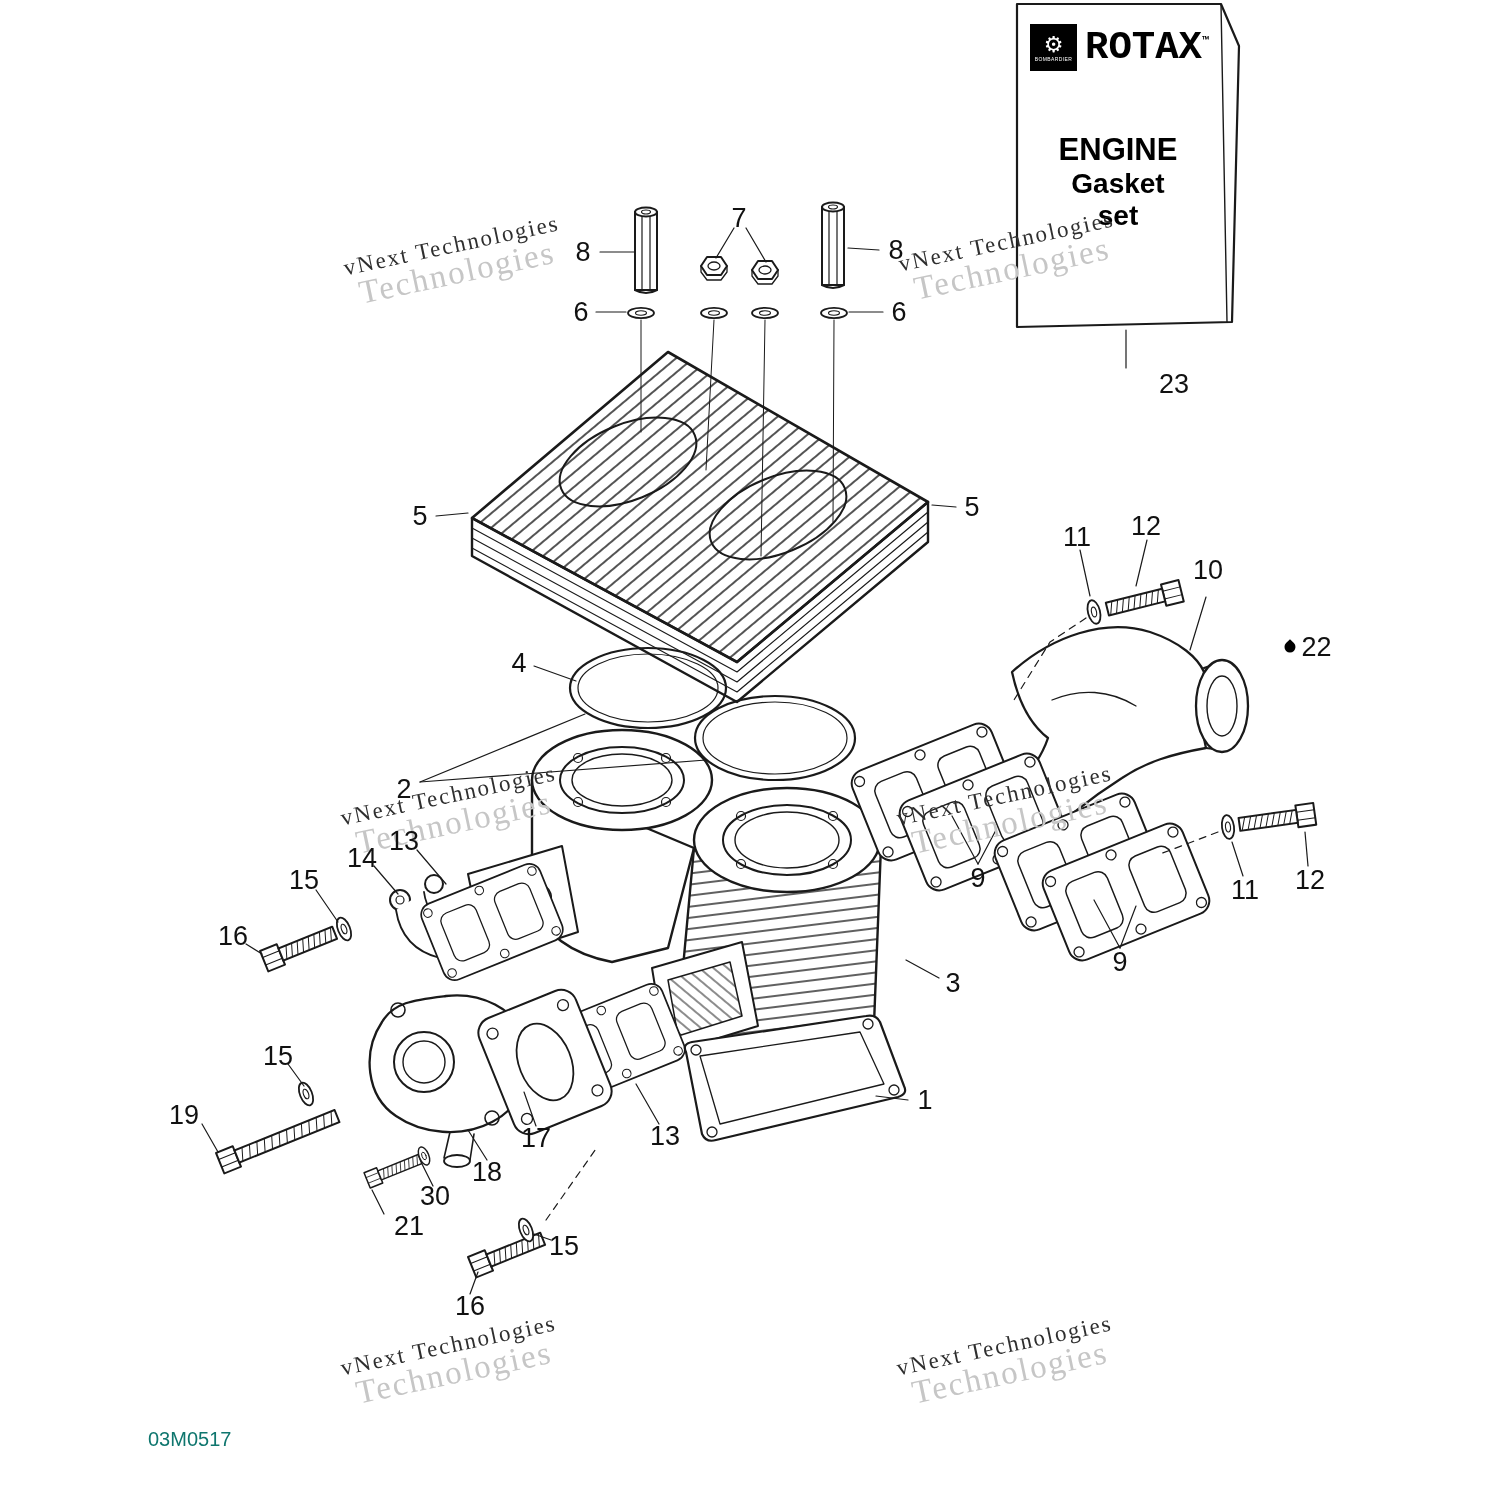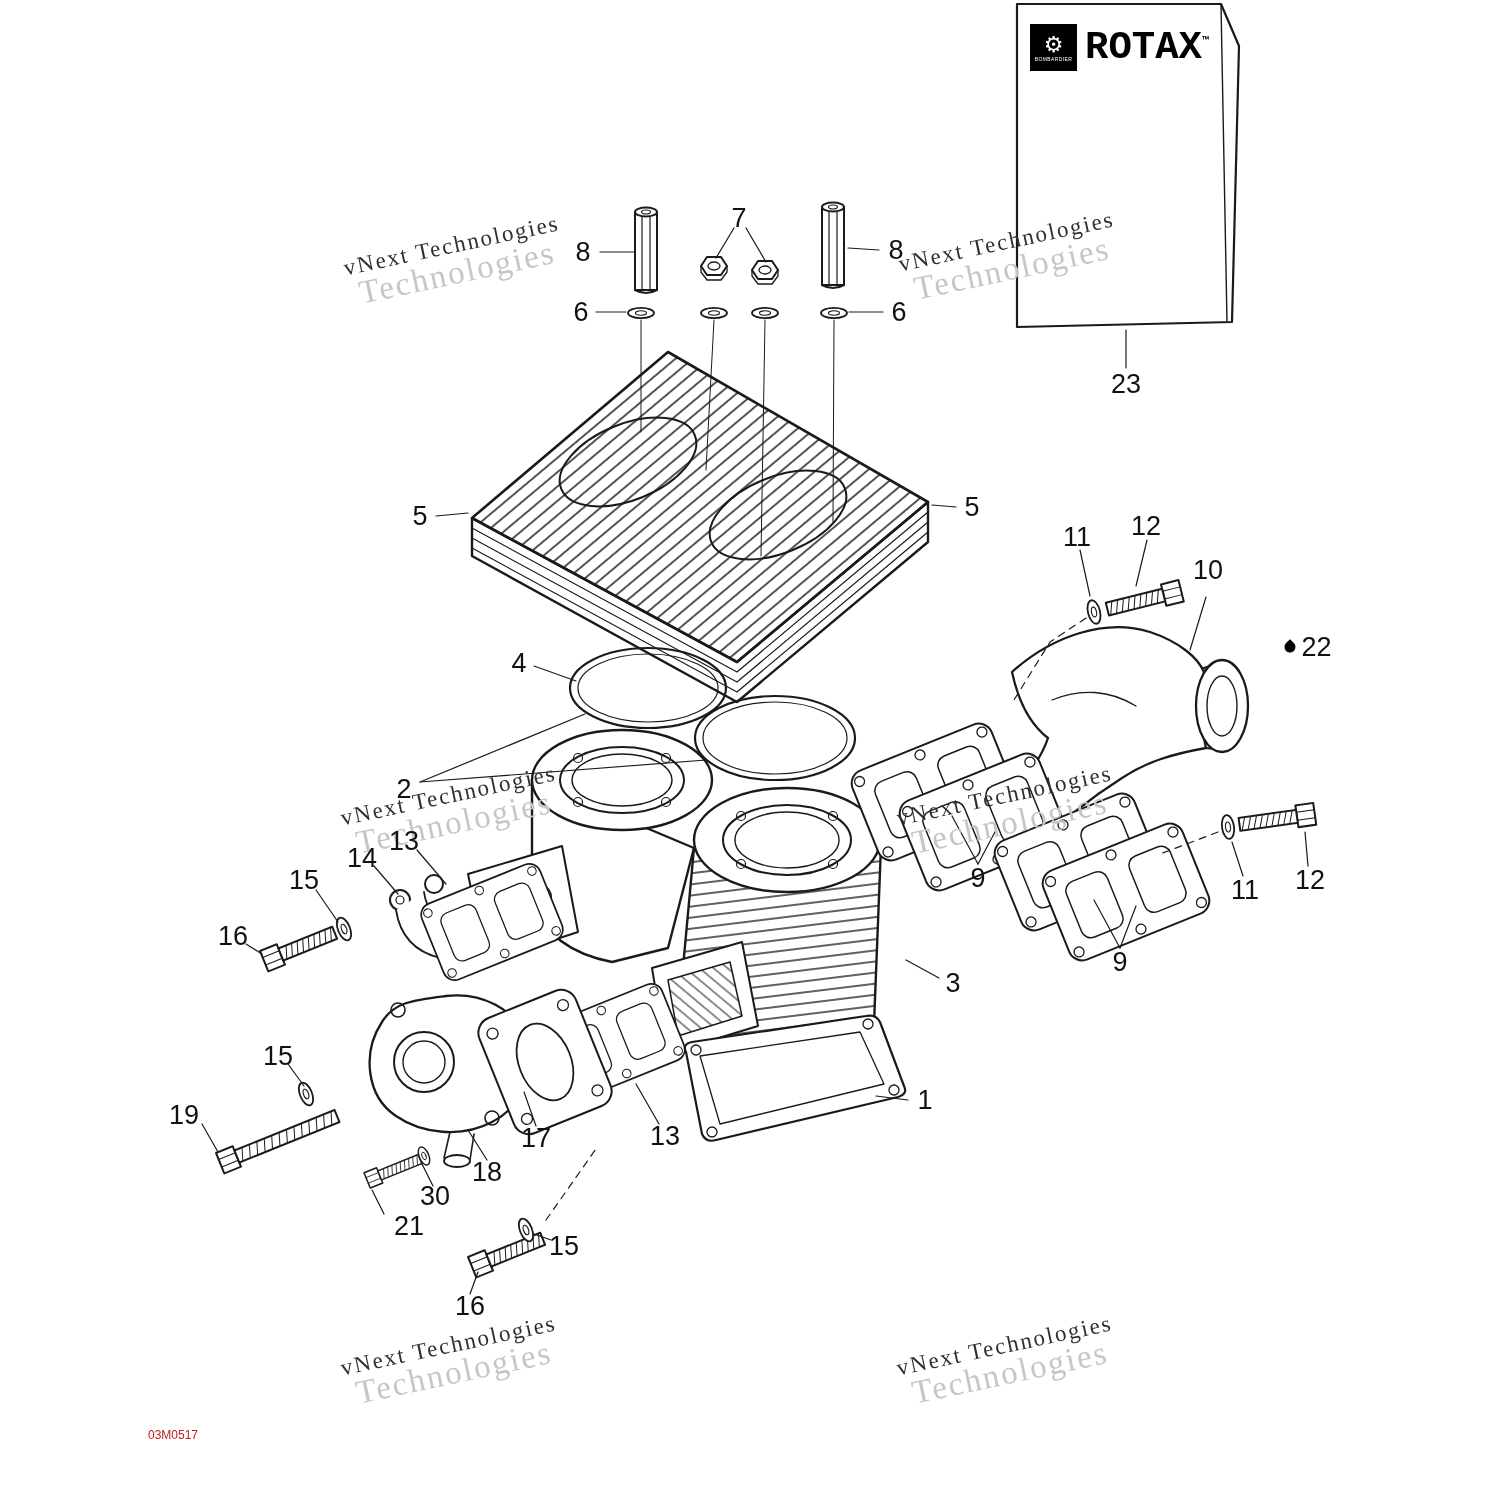--- a/index.html
+++ b/index.html
@@ -20,21 +20,21 @@
              color:#fff;display:flex;flex-direction:column;align-items:center;justify-content:center;}
   .badge-gear{font-size:22px;line-height:1;}
   .badge-text{font-size:5px;letter-spacing:.4px;}
   .pkg-brand{position:absolute;left:1085px;top:26px;font-size:39px;font-weight:900;color:#000;font-family:Liberation Mono, monospace;}
   .pkg-tm{font-size:11px;vertical-align:super;font-weight:bold;}
   .pkg-title{position:absolute;left:1022px;top:132px;width:192px;text-align:center;
              font-weight:bold;color:#000;line-height:1.15;}
   .pkg-title .l1{font-size:31px;}
   .pkg-title .l2{font-size:28px;}
   .pkg-title .l3{font-size:28px;}
-  .part-code{position:absolute;left:148px;top:1428px;font-size:12px;color:#b91c1c;}
+  .part-code{position:absolute;left:148px;top:1428px;font-size:20px;color:#0f766e;}
 </style>
 </head>
 <body>
 
 <div class="canvas">
 
   <svg width="1500" height="1500" viewBox="0 0 1500 1500">
     <defs>
       <pattern id="pFinTop" width="9" height="11" patternUnits="userSpaceOnUse" patternTransform="rotate(-40)">
         <line x1="0" y1="5" x2="9" y2="5" stroke="#1a1a1a" stroke-width="1.5"></line>
@@ -306,20 +306,25 @@
         <line x1="470" y1="1294" x2="478" y2="1272"></line>
       </g>
     </g>
   </svg>
 
   <div class="pkg-badge">
     <span class="badge-gear">⚙</span>
     <span class="badge-text">BOMBARDIER</span>
   </div>
   <div class="pkg-brand"><span>ROTAX</span><span class="pkg-tm">™</span></div>
+  <div class="pkg-title">
+    <div class="l1">ENGINE</div>
+    <div class="l2">Gasket</div>
+    <div class="l3">set</div>
+  </div>
 
   <div class="layer" id="watermarks">
       <div class="wm" style="left: 455px; top: 262px;">
         <div class="wm1">vNext Technologies</div>
         <div class="wm2">Technologies</div>
       </div>
       <div class="wm" style="left: 1010px; top: 258px;">
         <div class="wm1">vNext Technologies</div>
         <div class="wm2">Technologies</div>
       </div>
@@ -356,21 +361,21 @@
       </div>
       <div class="callout" style="left: 899px; top: 312px;">
         <span>6</span>
       </div>
       <div class="callout" style="left: 420px; top: 516px;">
         <span>5</span>
       </div>
       <div class="callout" style="left: 972px; top: 507px;">
         <span>5</span>
       </div>
-      <div class="callout" style="left: 1126px; top: 384px; text-align: right;">
+      <div class="callout" style="left: 1174px; top: 384px; text-align: right;">
         <span>23</span>
       </div>
       <div class="callout" style="left: 1077px; top: 537px;">
         <span>11</span>
       </div>
       <div class="callout" style="left: 1146px; top: 526px;">
         <span>12</span>
       </div>
       <div class="callout" style="left: 1208px; top: 570px;">
         <span>10</span>

